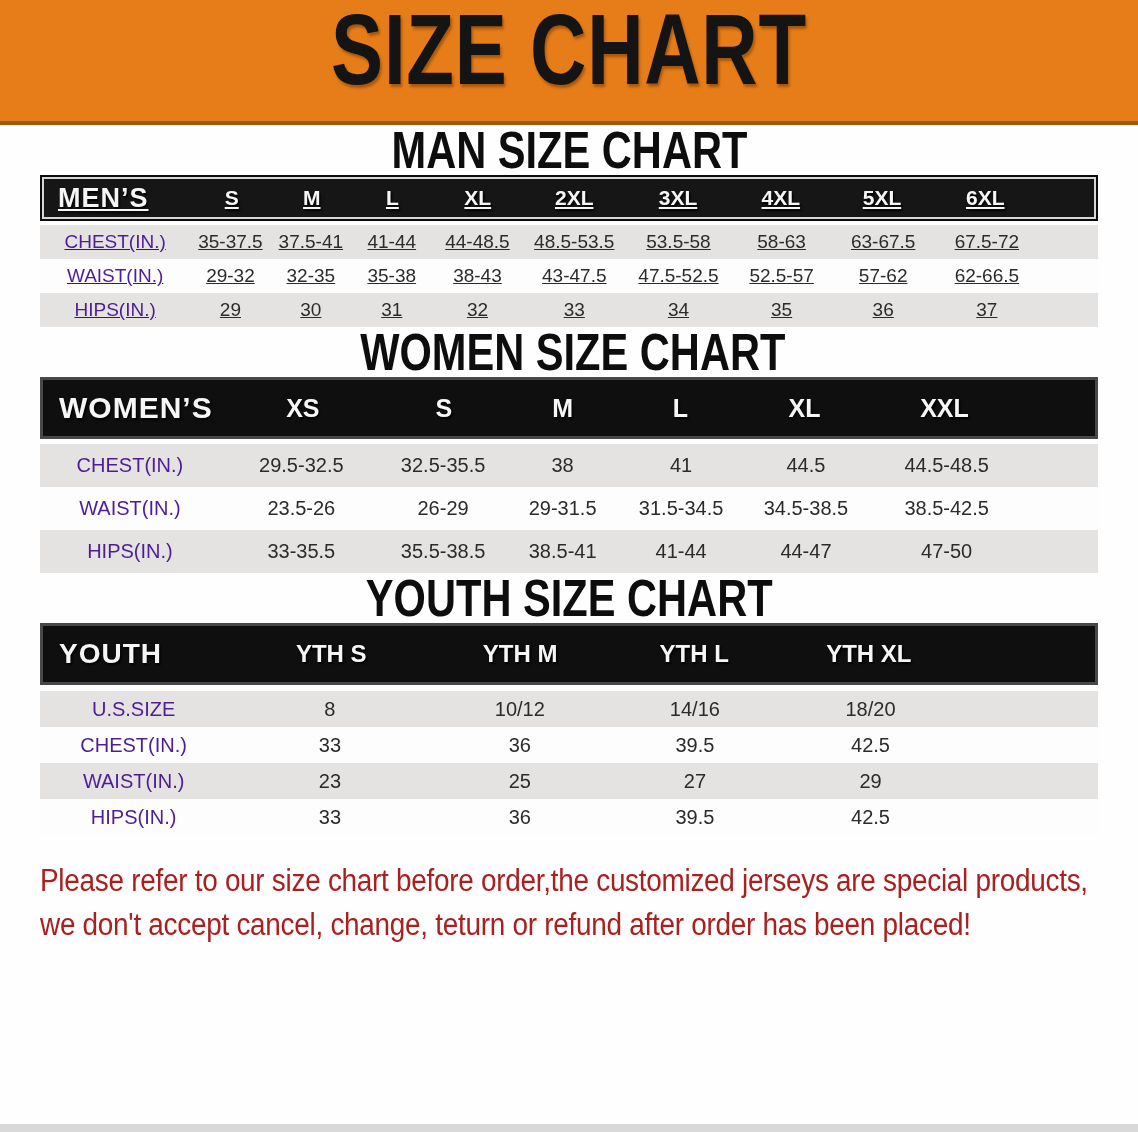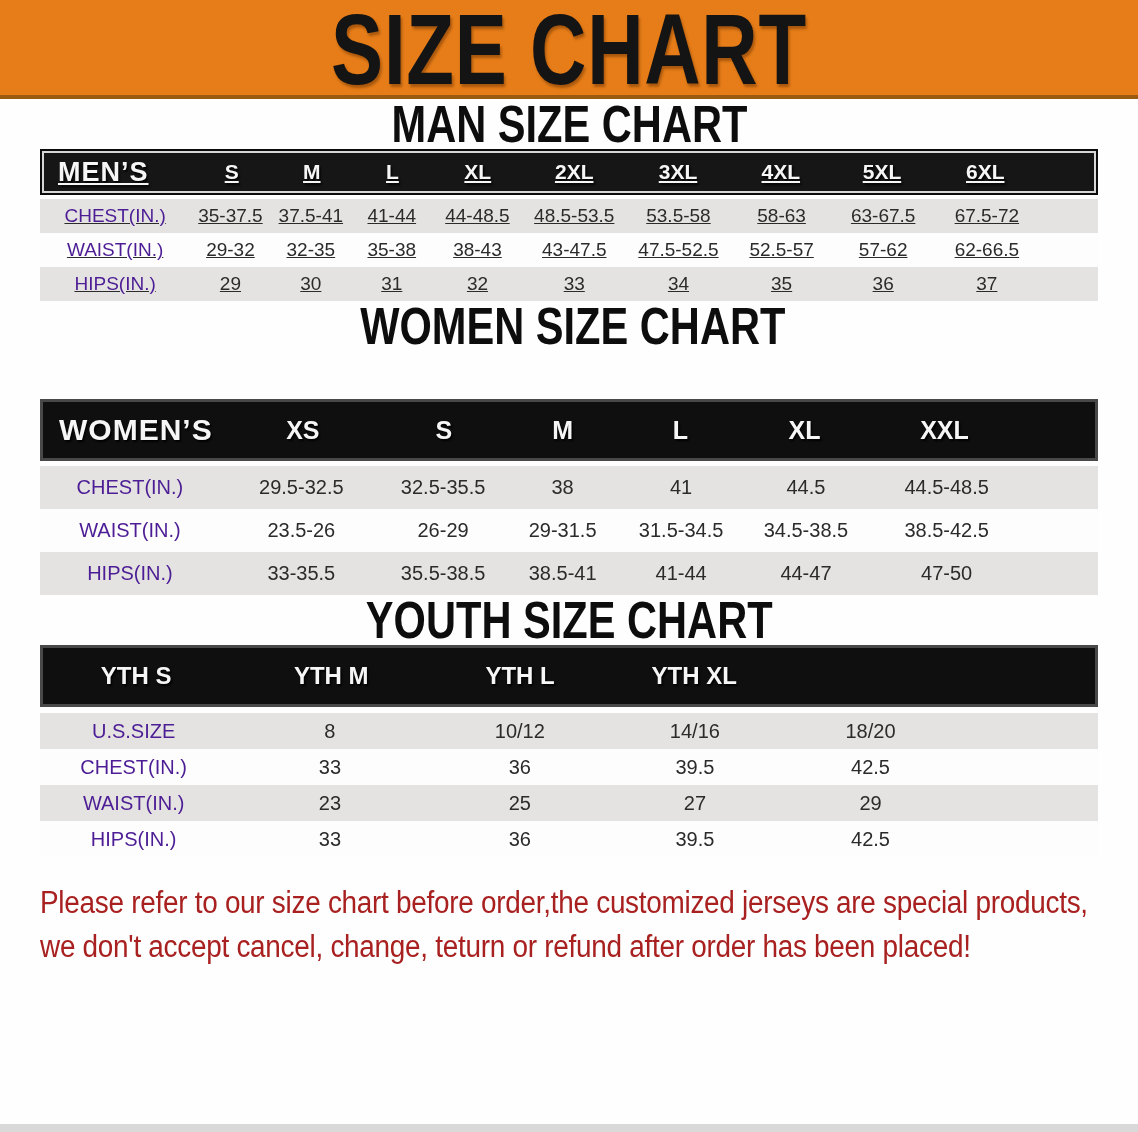--- a/index.html
+++ b/index.html
@@ -6,21 +6,21 @@
   html,body { margin:0; padding:0; }
   body {
     width:1138px; height:1132px; overflow:hidden;
     background:#fefefe;
     font-family:"Liberation Sans", sans-serif;
   }
   .page { display:flex; flex-direction:column; height:100%; }
 
   
   .banner {
-    height:99px; background:var(--banner-bg,#e67d18);
+    height:125px; background:var(--banner-bg,#e67d18);
     border-bottom:4px solid #9c5a10; text-align:center;
   }
   .banner h1 {
     margin:0; line-height:99px; font-size:100px; font-weight:bold;
     color:#141414; letter-spacing:1px; white-space:nowrap;
   }
   .banner h1 .squeeze { display:inline-block; transform:scaleX(0.78); transform-origin:center; text-shadow:2px 3px 3px rgba(90,40,0,0.45); }
 
   
   h2.section-heading {
@@ -44,21 +44,21 @@
   .thead .cell, .thead .corner { text-shadow:1.5px 2px 2px rgba(0,0,0,0.9); }
   .mens .thead {
     height:46px; background:var(--header-bar,#161616);
     border:2px solid #0b0b0b; box-shadow:inset 0 0 0 2px #d7d7d7;
     margin-bottom:4px; font-size:21px;
   }
   .mens .corner { font-size:27px; }
   .womens .thead, .youth .thead {
     background:#0f0f0f; border:3px solid #484848;
   }
-  .womens .thead { height:62px; margin-bottom:5px; font-size:25px;margin-top:48px; }
+  .womens .thead { height:62px; margin-bottom:5px; font-size:25px; }
   .womens .corner { font-size:30px; }
   .youth .thead { height:62px; margin-bottom:6px; font-size:24px; }
   .youth .corner { font-size:28px; }
 
   .corner { text-align:left; padding-left:16px; letter-spacing:1px; }
   .cell { text-align:center; }
 
   .data-row { font-size:19px; color:#2b2b2b; }
   .mens .data-row { height:34px; }
   .womens .data-row { height:43px; font-size:20px; }
@@ -175,20 +175,21 @@
         <div class="cell">38.5-41</div>
         <div class="cell">41-44</div>
         <div class="cell">44-47</div>
         <div class="cell">47-50</div>
       </div>
     </div>
 
   <h2 class="section-heading h-youth"><span class="squeeze">YOUTH SIZE CHART</span></h2>
   <div class="size-table youth">
       <div class="thead row">
+        <div class="corner">YOUTH</div>
         <div class="cell">YTH S</div>
         <div class="cell">YTH M</div>
         <div class="cell">YTH L</div>
         <div class="cell">YTH XL</div>
       </div>
       <div class="row data-row shaded">
         <div class="cell row-label">U.S.SIZE</div>
         <div class="cell">8</div>
         <div class="cell">10/12</div>
         <div class="cell">14/16</div>

